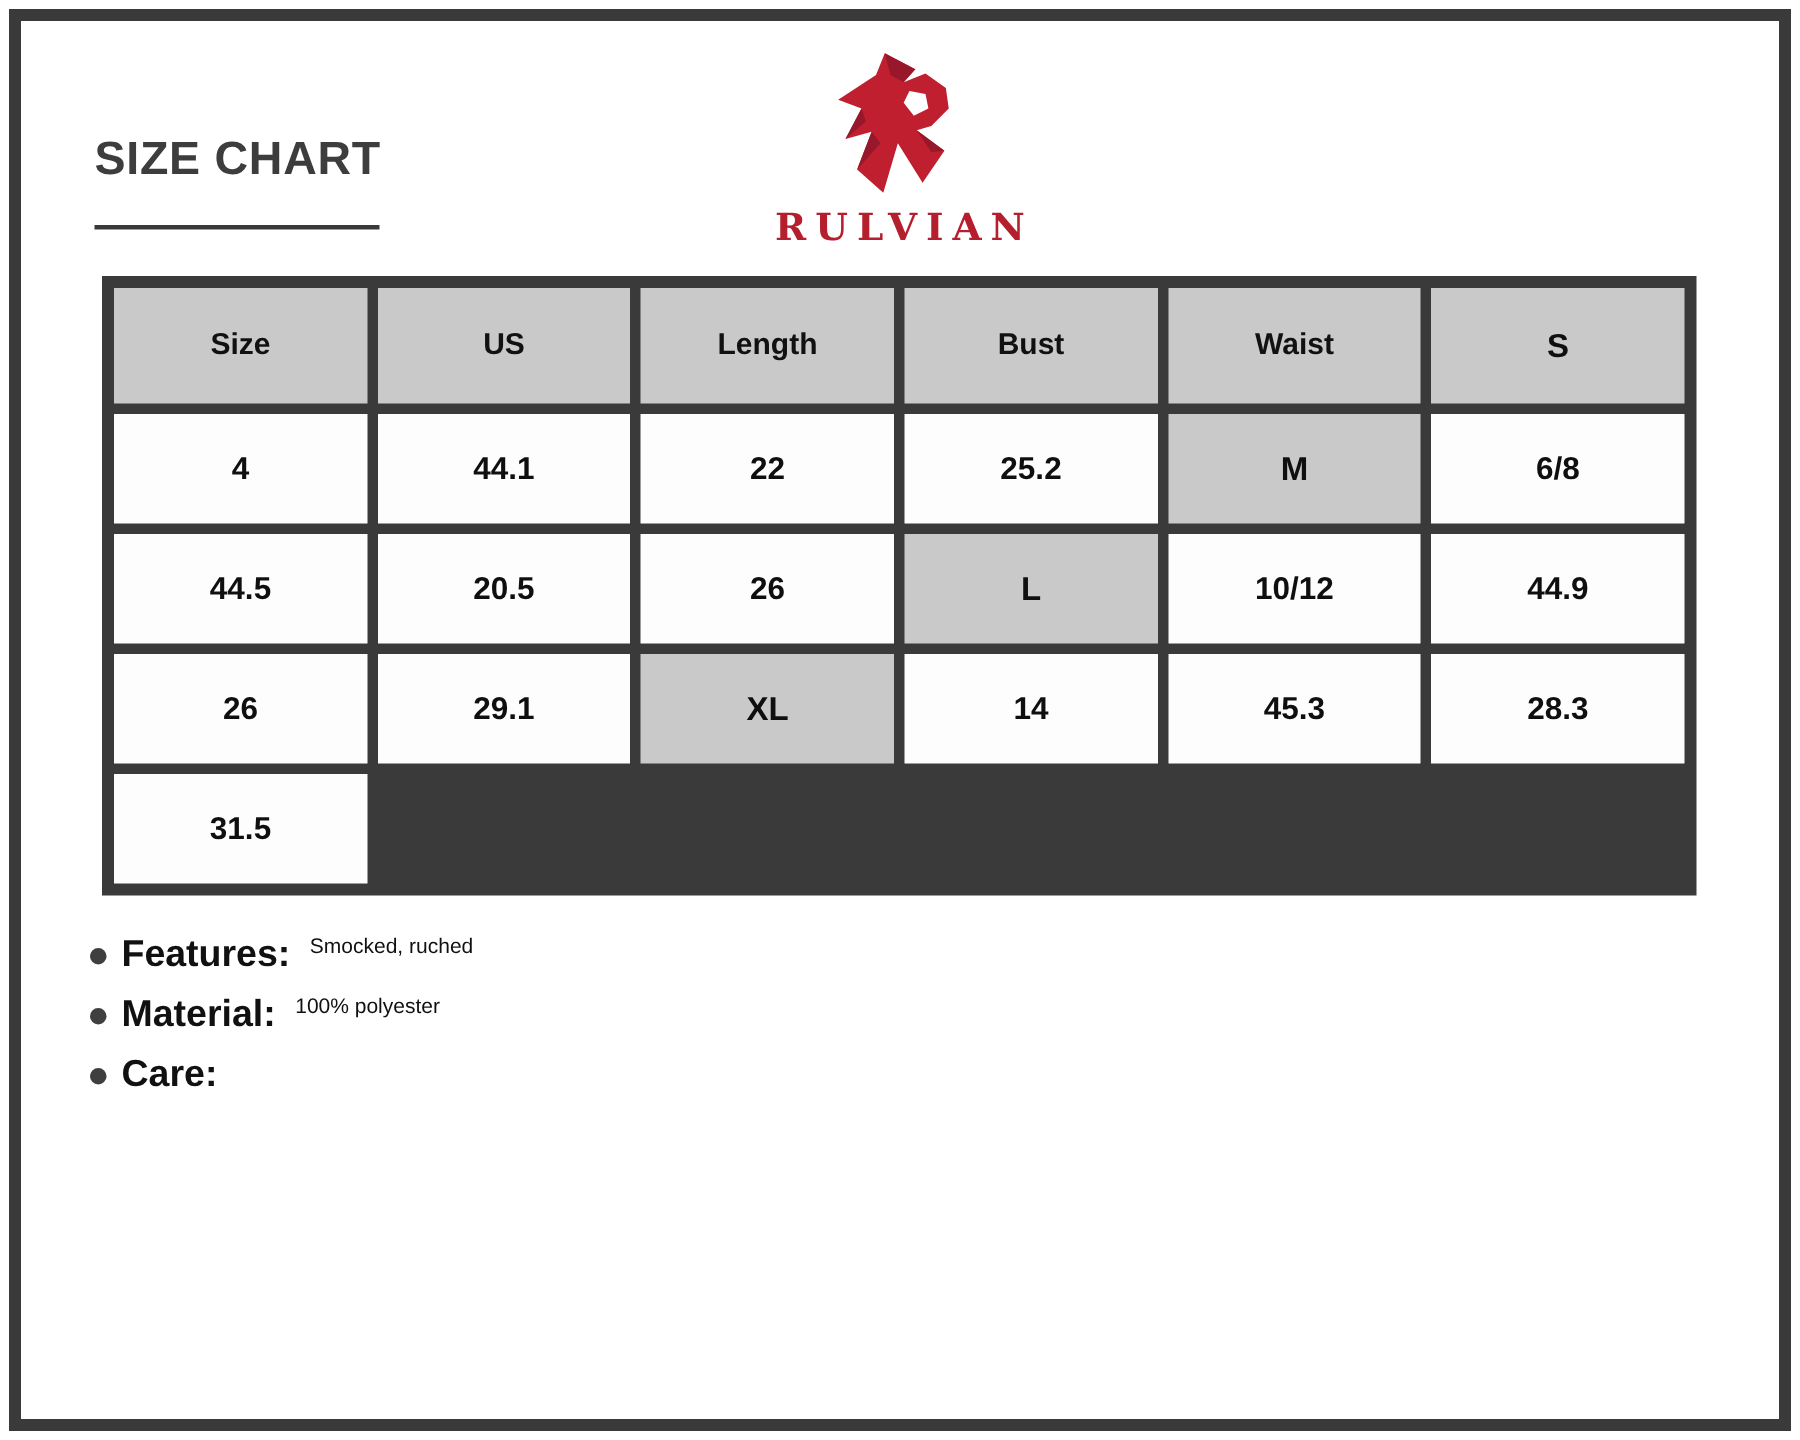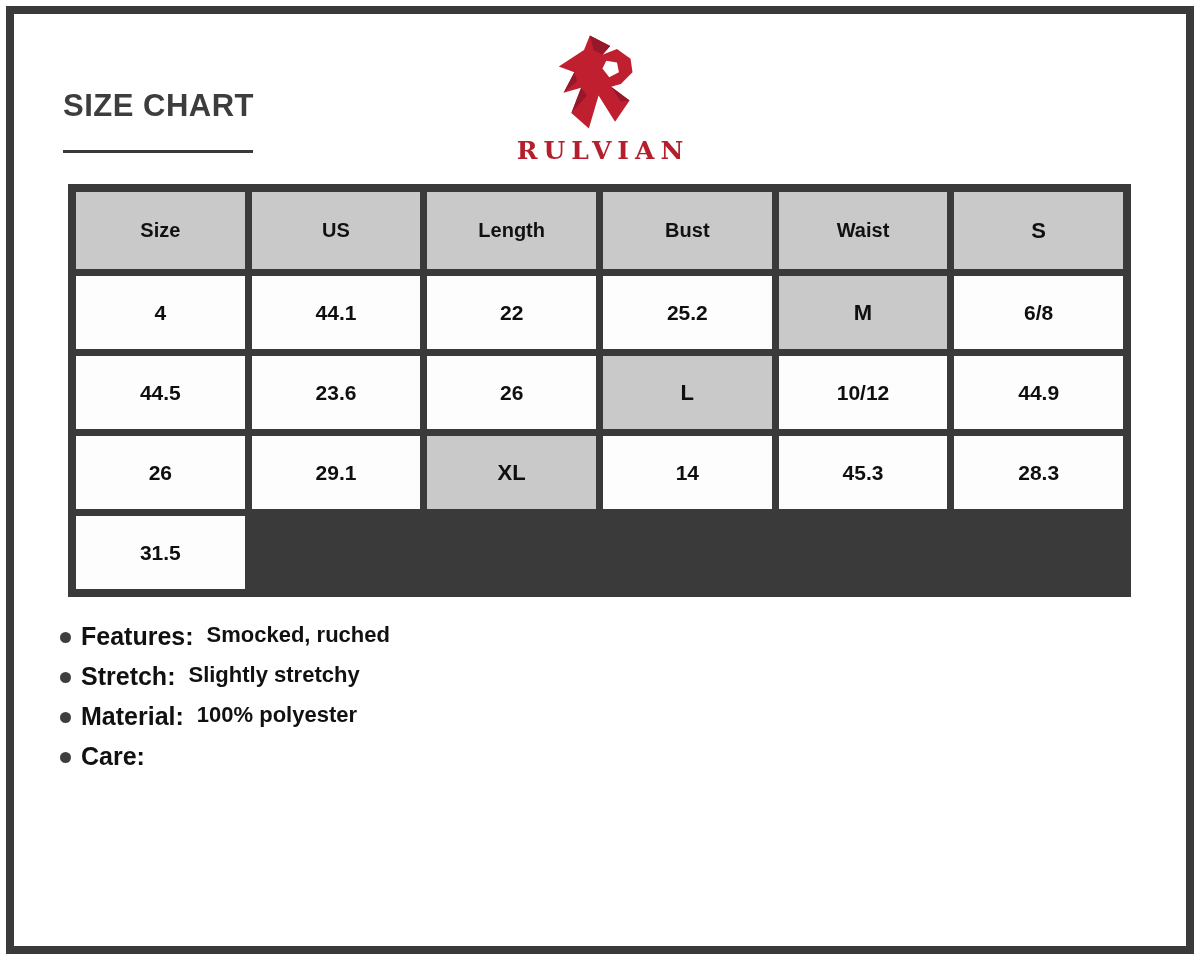--- a/index.html
+++ b/index.html
@@ -93,22 +93,22 @@
     margin-right: 10px;
     align-self: center;
     flex: 0 0 auto;
   }
   .detail-label {
     font-size: 25px;
     font-weight: bold;
     color: #111111;
   }
   .detail-value {
-    font-size: 22px;
-    font-weight: bold;
+    font-size: 14px;
+    font-weight: normal;
     color: #111111;
     margin-left: 13px;
   }
 </style>
 </head>
 <body>
 
 <div class="page">
   <div class="frame"></div>
 
@@ -141,21 +141,21 @@
 
     <div class="cell rowhead">S</div>
     <div class="cell">4</div>
     <div class="cell">44.1</div>
     <div class="cell">22</div>
     <div class="cell">25.2</div>
 
     <div class="cell rowhead">M</div>
     <div class="cell">6/8</div>
     <div class="cell">44.5</div>
-    <div class="cell">23.6</div>
+    <div class="cell">20.5</div>
     <div class="cell">26</div>
 
     <div class="cell rowhead">L</div>
     <div class="cell">10/12</div>
     <div class="cell">44.9</div>
     <div class="cell">26</div>
     <div class="cell">29.1</div>
 
     <div class="cell rowhead">XL</div>
     <div class="cell">14</div>
@@ -165,25 +165,20 @@
   </div>
 
   <div class="details">
     <div class="detail-row">
       <span class="bullet"></span>
       <span class="detail-label">Features:</span>
       <span class="detail-value">Smocked, ruched</span>
     </div>
     <div class="detail-row">
       <span class="bullet"></span>
-      <span class="detail-label">Stretch:</span>
-      <span class="detail-value">Slightly stretchy</span>
-    </div>
-    <div class="detail-row">
-      <span class="bullet"></span>
       <span class="detail-label">Material:</span>
       <span class="detail-value">100% polyester</span>
     </div>
     <div class="detail-row">
       <span class="bullet"></span>
       <span class="detail-label">Care:</span>
     </div>
   </div>
 </div>
 

